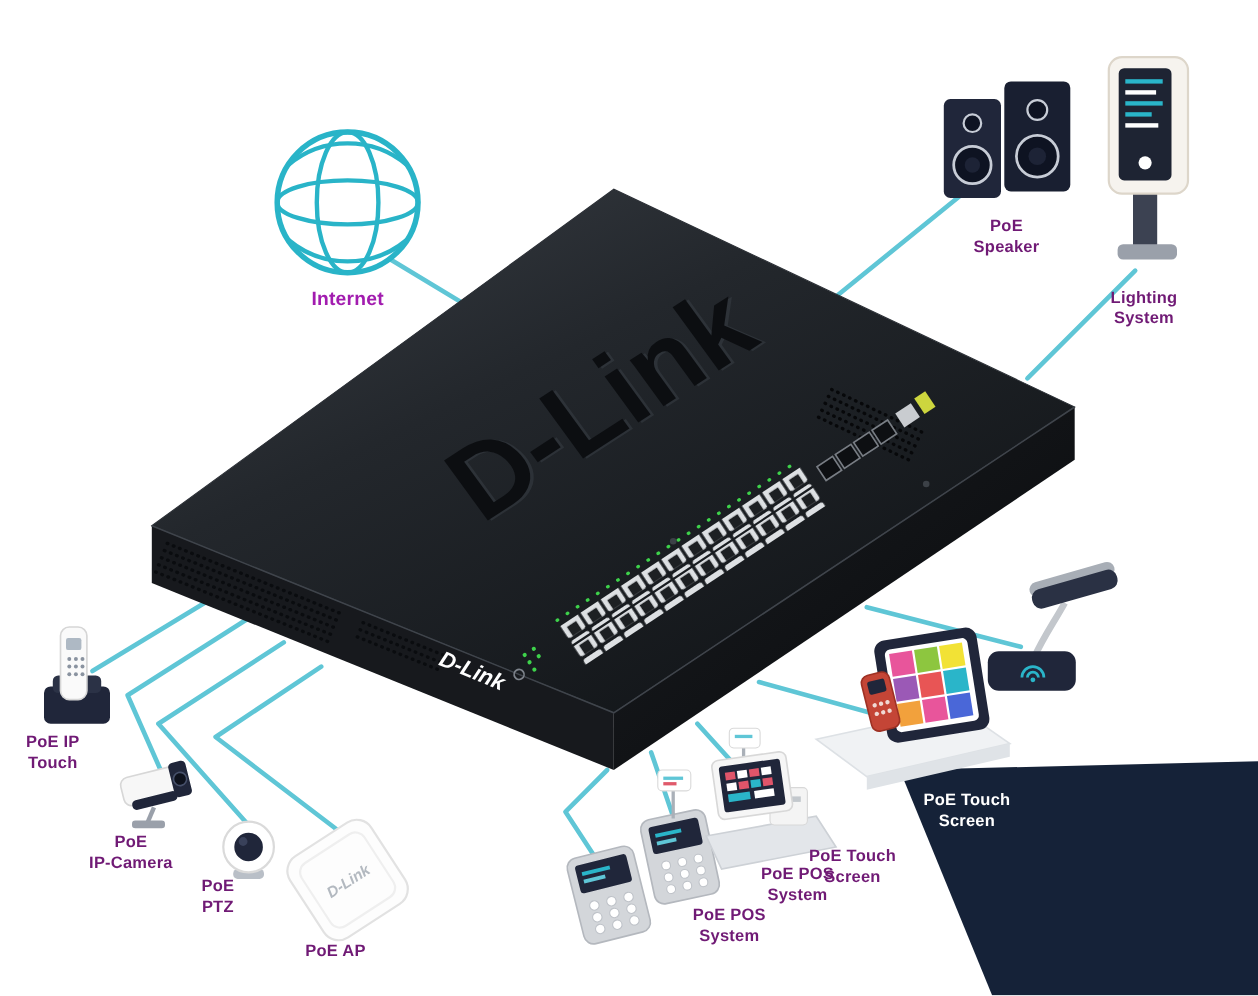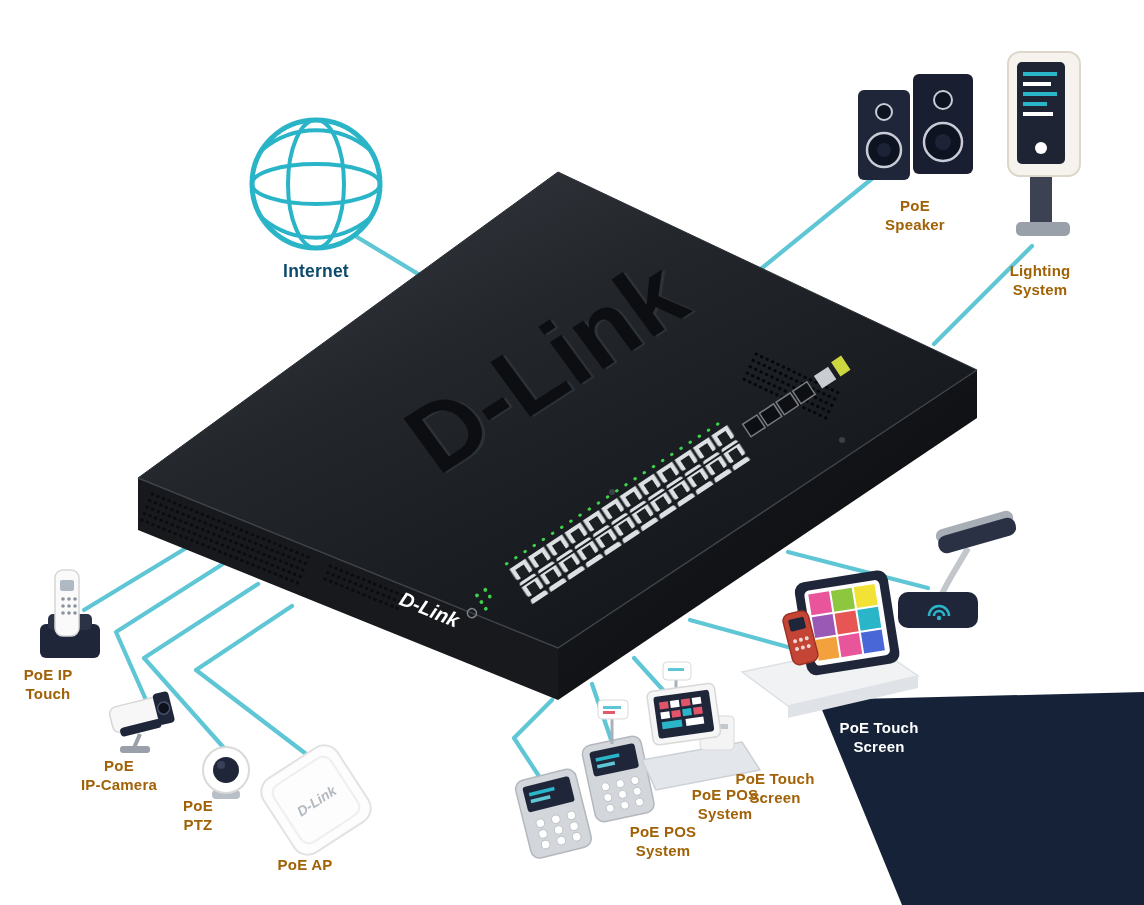--- a/index.html
+++ b/index.html
@@ -1,22 +1,22 @@
 <!DOCTYPE html>
 <html><head>
 <meta charset="utf-8">
 <title>PoE Switch Topology</title>
 <style>
   html,body{margin:0;padding:0}
   body{width:1144px;height:905px;background:#ffffff;font-family:"Liberation Sans","DejaVu Sans",sans-serif}
   .stage{position:relative;width:1144px;height:905px;overflow:hidden;background:#ffffff}
   .stage > svg{position:absolute;left:0;top:0;display:block}
-  .label{position:absolute;font-weight:700;font-size:15px;line-height:1.26;color:#a16207;text-align:center;letter-spacing:.2px}
+  .label{position:absolute;font-weight:700;font-size:15px;line-height:1.26;color:#701a75;text-align:center;letter-spacing:.2px}
   .label .ln{display:block}
-  .label.big{font-size:17.5px;color:#0c4a6e}
+  .label.big{font-size:17.5px;color:#a21caf}
   .label.on-dark{color:#ffffff}
   svg text{font-family:"Liberation Sans","DejaVu Sans",sans-serif}
 </style>
 </head>
 <body>
 
 <div class="stage">
 
 <svg width="1144" height="905" viewBox="0 0 1144 905">
   <defs>

